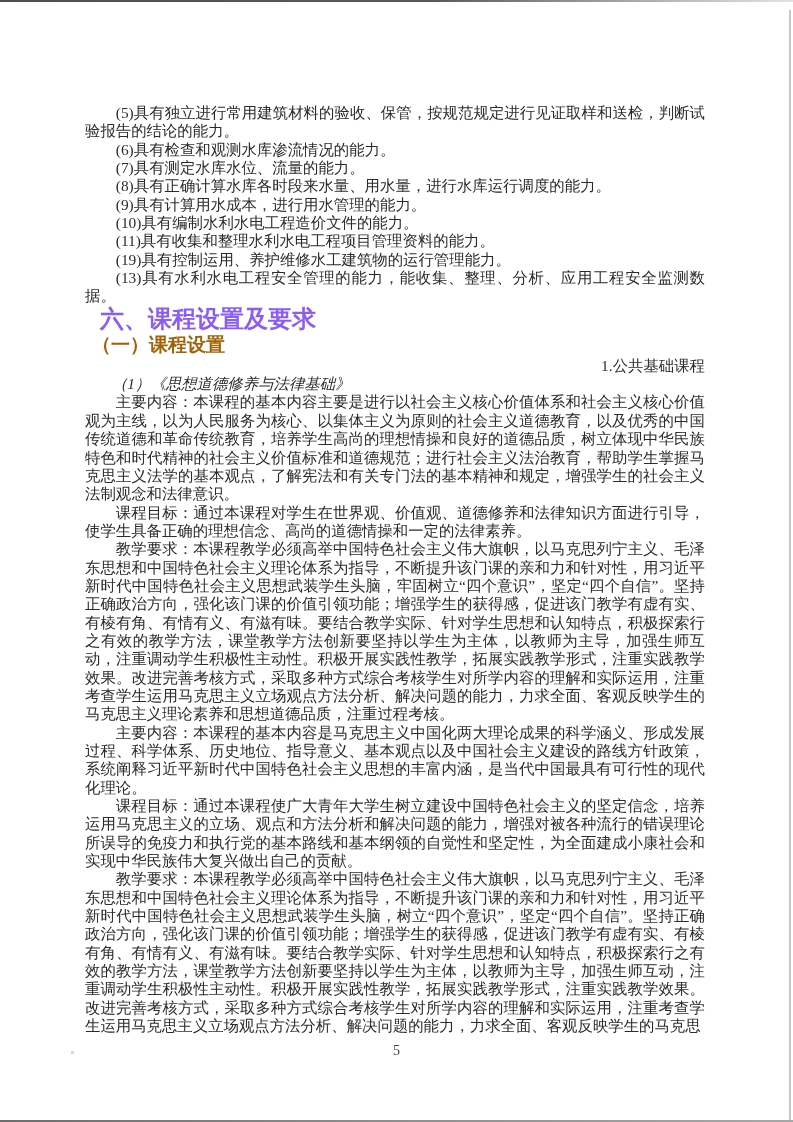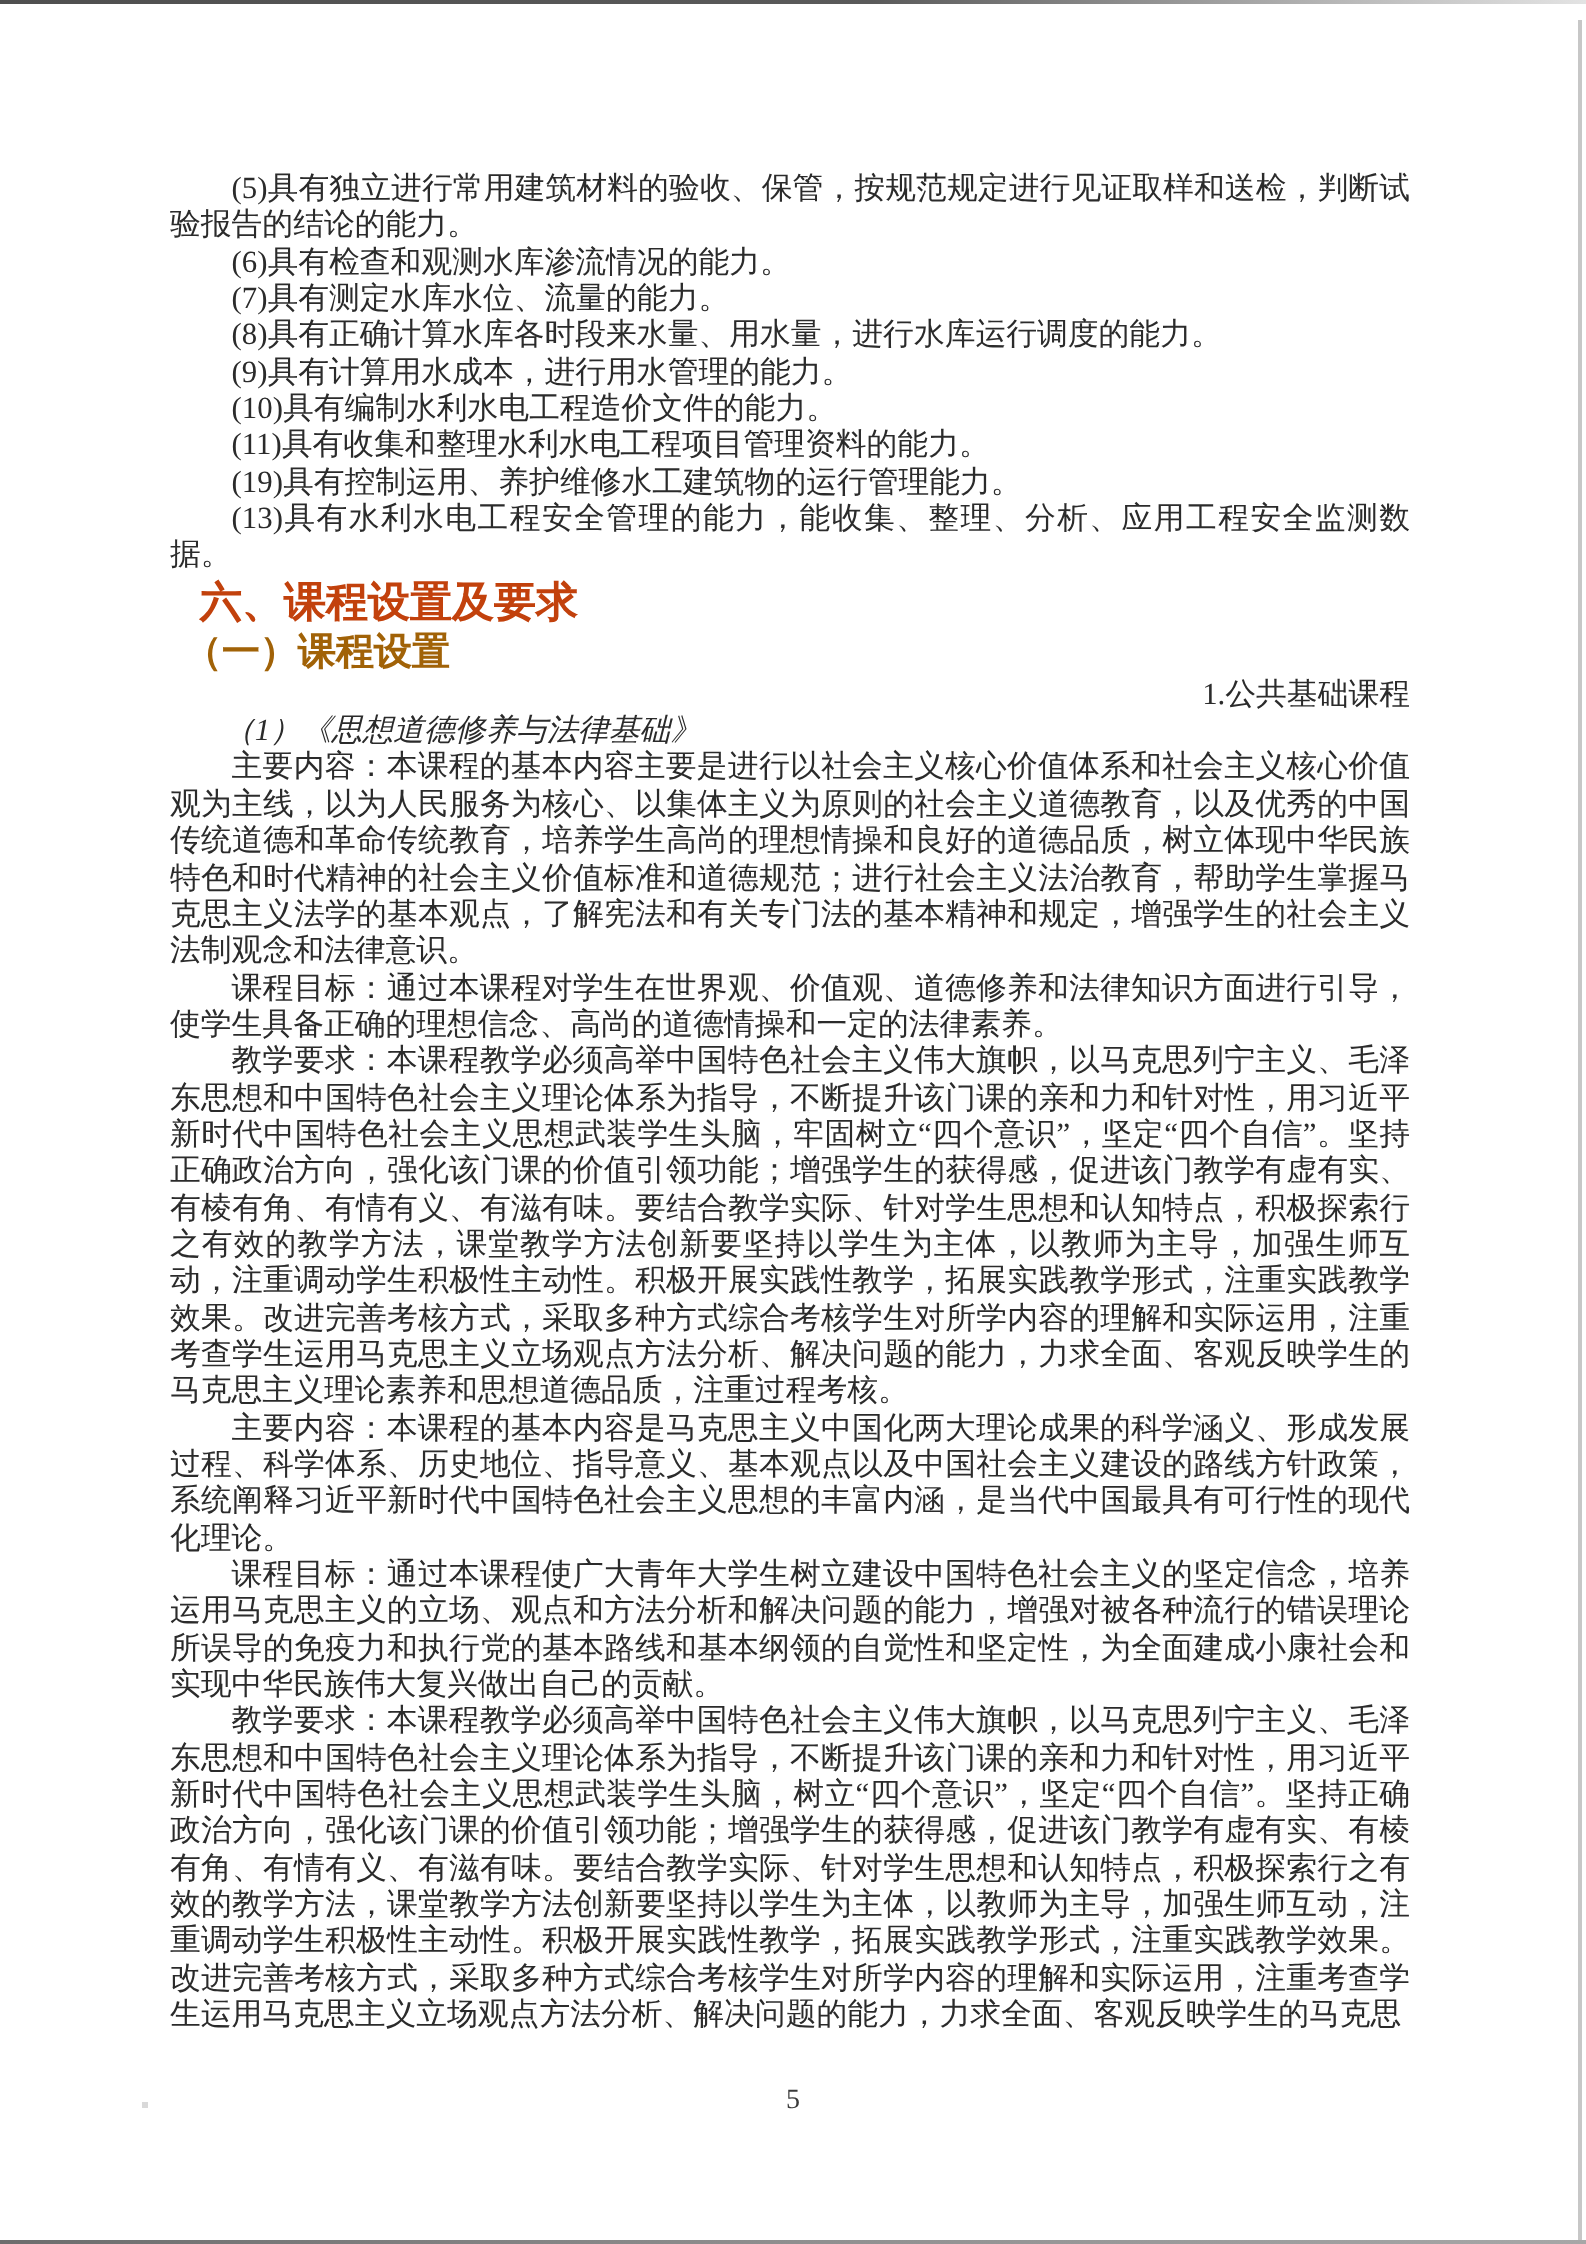--- a/index.html
+++ b/index.html
@@ -36,39 +36,39 @@
     background: linear-gradient(to right, #6d6d6d 0%, #8f8f8f 50%, #a7a7a7 100%);
   }
   .scan-speck {
     position: absolute;
     left: 71px; top: 1051px;
     width: 3px; height: 3px;
     background: #d9d9d9;
   }
   .content {
     position: absolute;
-    top: 86px;
+    top: 104px;
     left: 85px;
     width: 620px;
     font-size: 15.4px;
     line-height: 18.35px;
     text-align: justify;
     letter-spacing: 0;
   }
   .content p {
     margin: 0;
     text-indent: 2em;
   }
   .heading-1 {
     margin: 1px 0 0 0;
     padding-left: 15px;
-    font-size: 21px;
+    font-size: 24px;
     line-height: 25px;
     font-weight: bold;
-    color: #c2410c;
+    color: #8b5cf6;
     text-align: left;
     text-indent: 0;
   }
   .heading-2 {
     margin: 0;
     padding-left: 7px;
     font-size: 19px;
     line-height: 25px;
     font-weight: bold;
     color: #a16207;

